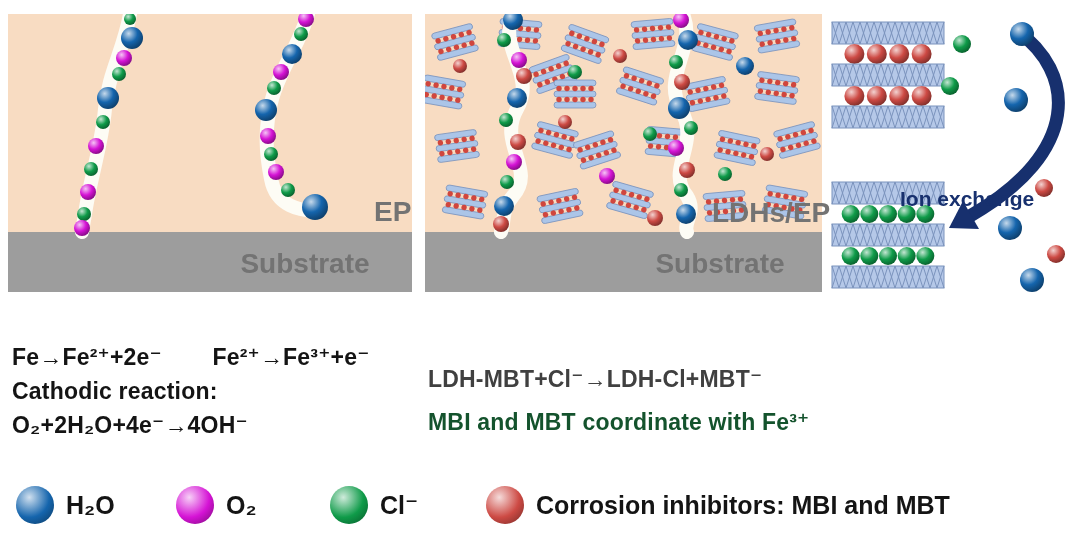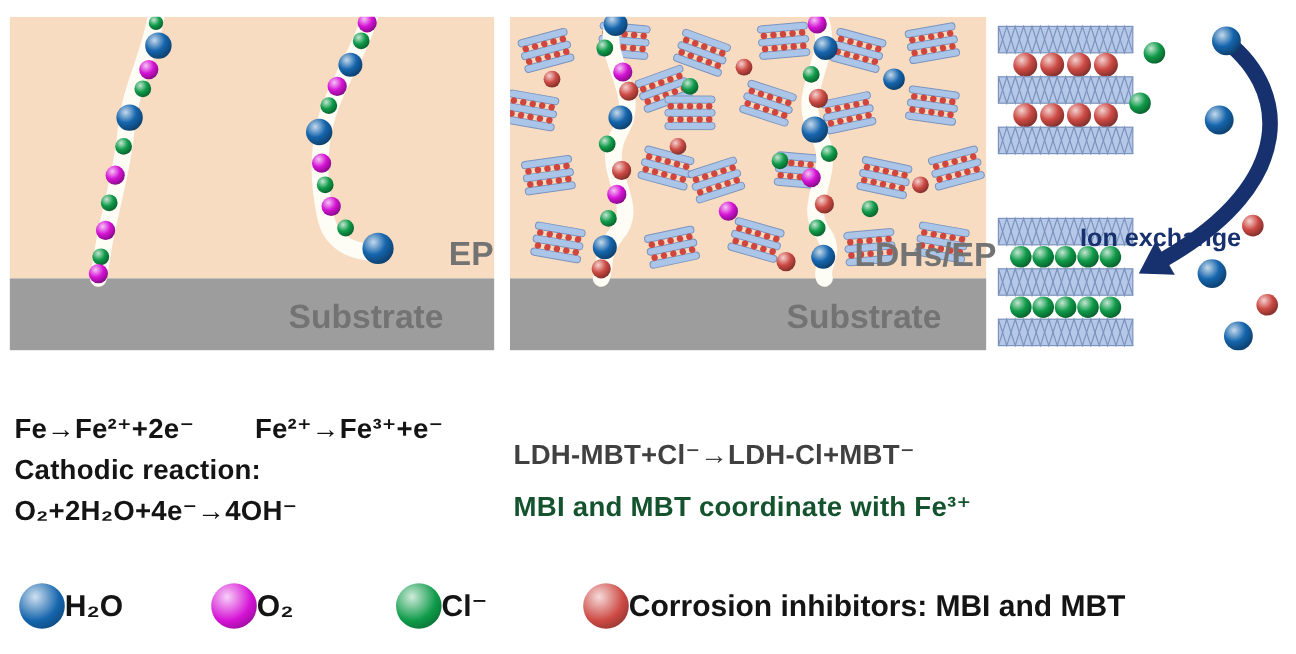--- a/index.html
+++ b/index.html
@@ -17,21 +17,21 @@
   .ion-label{
     position:absolute;font-weight:bold;font-size:21px;color:#15286e;
     text-align:left;white-space:nowrap;margin-top:40px;
   }
   .eq{
     position:absolute;font-weight:bold;font-size:23px;color:#141414;
     white-space:nowrap;letter-spacing:0.2px;
   }
   .eq .gap{margin-left:44px;}
   .note{color:#595959;}
-  .legend-item{position:absolute;top:486px;display:flex;align-items:center;}
+  .legend-item{position:absolute;top:486px;display:flex;align-items:center;gap:12px;}
   .sphere{width:38px;height:38px;border-radius:50%;display:inline-block;flex:0 0 auto;}
   .legend-label{font-weight:bold;font-size:25px;color:#141414;white-space:nowrap;}
 </style>
 </head>
 <body>
 
 <div id="root">
 
   <svg id="shared-defs" width="0" height="0">
       <defs>

